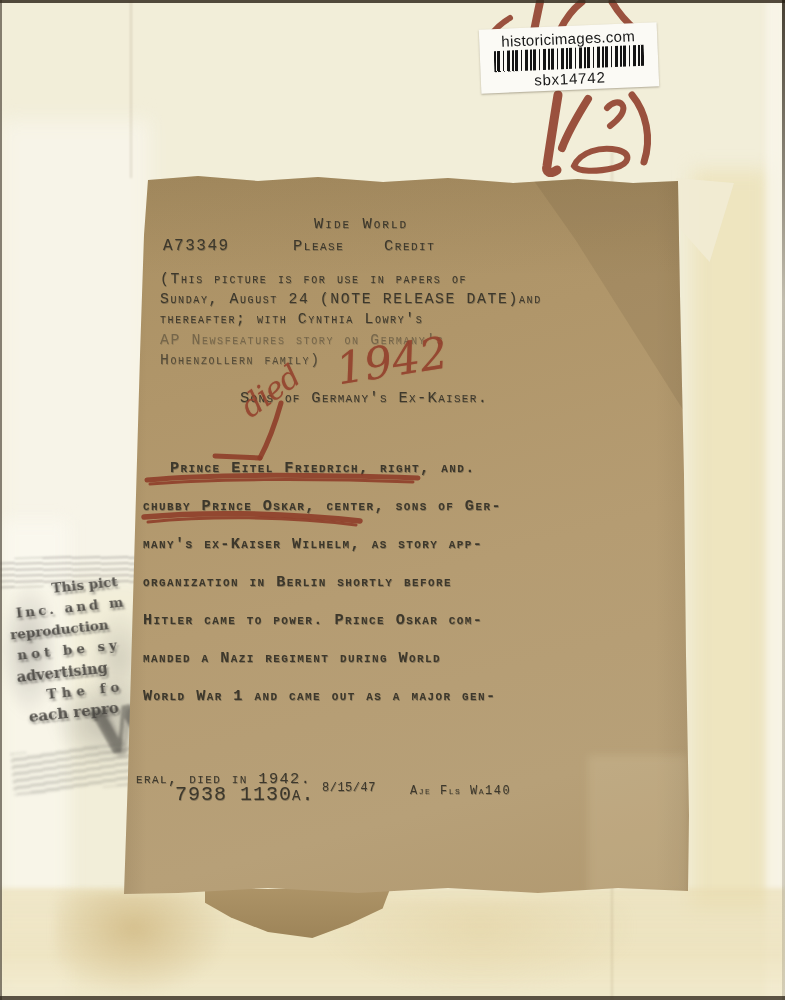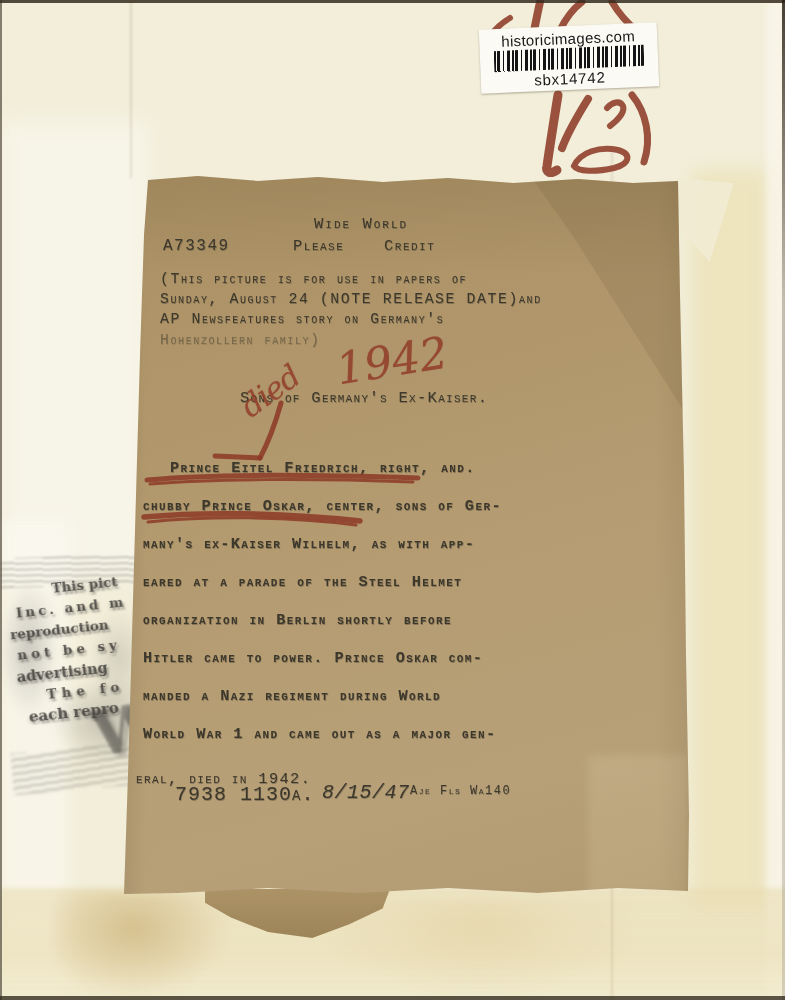--- a/index.html
+++ b/index.html
@@ -69,21 +69,21 @@
   .release{left:42px;top:86px;font-size:14.8px;letter-spacing:1.6px;margin-top:8px;}
   .release .ln{line-height:20.2px;}
   .release .ln:nth-child(4){opacity:.5;filter:blur(.35px);}
   .release .ln:nth-child(5){opacity:.78;}
   .t-title{left:122px;top:214px;font-size:15.5px;letter-spacing:1.3px;}
   .bodyblk{left:25px;top:274px;font-size:15.3px;letter-spacing:1.4px;}
   .bodyblk .ln{line-height:38px;height:38px;font-weight:bold;}
   .bodyblk .ln:first-child{padding-left:27px;}
   .t-bodylast{left:18px;top:595px;font-size:15.3px;letter-spacing:1.4px;}
   .t-serial{left:45px;top:608px;font-size:20px;letter-spacing:1px;margin-left:12px;}
-  .t-date{left:204px;top:606px;font-size:20px;letter-spacing:.5px;font-style:italic;}
+  .t-date{left:204px;top:606px;font-size:12px;letter-spacing:.5px;}
   .t-codes{left:292px;top:609px;font-size:12px;letter-spacing:1.5px;}
 
   
   .hand{position:absolute;font-family:"DejaVu Serif","Liberation Serif",serif;font-style:italic;color:#93402c;}
   .hand-died{left:120px;top:198px;font-size:31px;transform:rotate(-36deg);letter-spacing:-1px;opacity:.88;text-shadow:0 0 1px rgba(147,64,44,.5);}
   .hand-year{left:218px;top:160px;font-size:44px;transform:rotate(-9deg);opacity:.9;text-shadow:0 0 1px rgba(147,64,44,.5);}
   #paper-marks{position:absolute;left:0;top:0;pointer-events:none;}
 
   
   .label{position:absolute;left:480px;top:26px;width:178px;height:64px;background:#fbfaf5;transform:rotate(-2.4deg);box-shadow:0 1px 2px rgba(60,50,30,.35);display:flex;flex-direction:column;align-items:center;justify-content:center;gap:1px;}
@@ -146,32 +146,32 @@
 
     <div class="type t-agency">Wide World</div>
     <div class="type t-id">A73349</div>
     <div class="type t-please">Please</div>
     <div class="type t-credit">Credit</div>
 
     <div class="type release">
 
     <div class="ln">(This picture is for use in papers of</div>
         <div class="ln">Sunday, August 24 (NOTE RELEASE DATE)and</div>
+        <div class="ln">thereafter; with Cynthia Lowry's</div>
         <div class="ln">AP Newsfeatures story on Germany's</div>
         <div class="ln">Hohenzollern family)</div>
       </div>
 
     <div class="type t-title">Sons of Germany's Ex-Kaiser.</div>
 
     <div class="type bodyblk">
 
     <div class="ln">Prince Eitel Friedrich, right, and.</div>
         <div class="ln">chubby Prince Oskar, center, sons of Ger-</div>
-        <div class="ln">many's ex-Kaiser Wilhelm, as with app-</div>
-        <div class="ln">eared at a parade of the Steel Helmet</div>
+        <div class="ln">many's ex-Kaiser Wilhelm, as story app-</div>
         <div class="ln">organization in Berlin shortly before</div>
         <div class="ln">Hitler came to power. Prince Oskar com-</div>
         <div class="ln">manded a Nazi regiment during World</div>
         <div class="ln">World War 1 and came out as a major gen-</div>
       </div>
     <div class="type t-bodylast">eral, died in 1942.</div>
 
     <div class="type t-serial">7938 1130a.</div>
     <div class="type t-date">8/15/47</div>
     <div class="type t-codes">Aje Fls Wa140</div>

